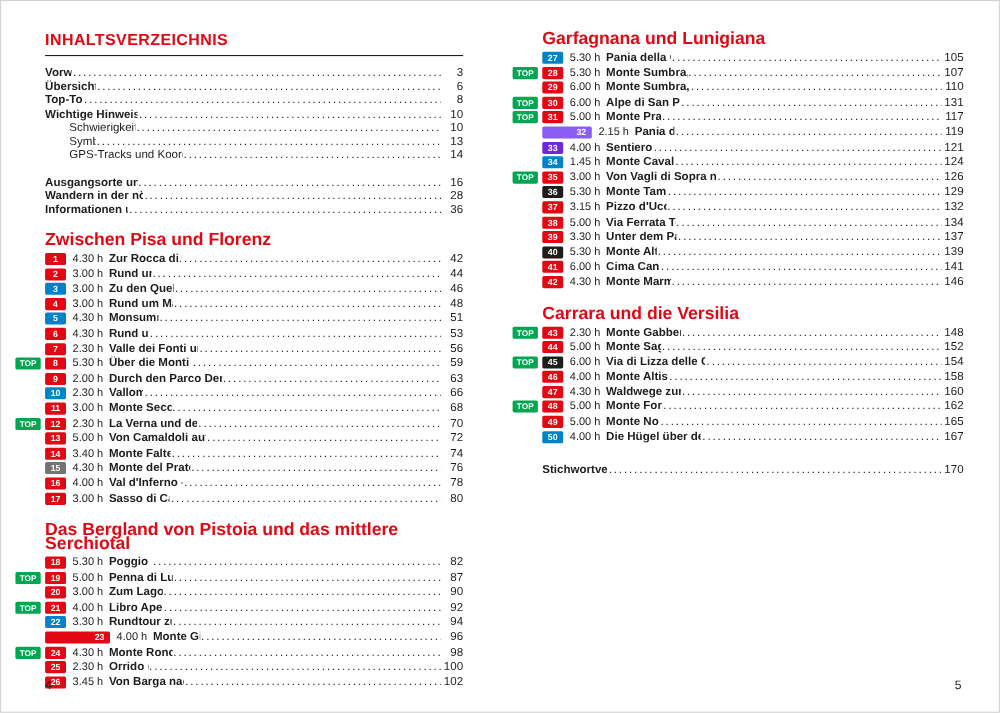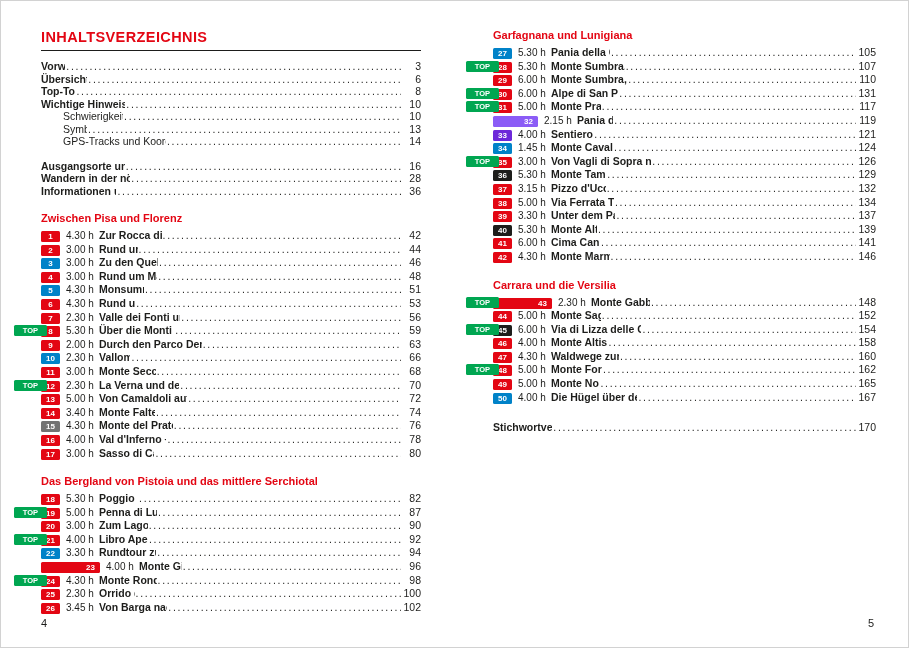--- a/index.html
+++ b/index.html
@@ -47,21 +47,21 @@
   .fm-row.indent { padding-left: 22px; }
   .fm-row.gap { margin-top: 12px; }
   .fm-label.bold { font-weight: bold; }
   .fm-label { flex: 0 1 auto; white-space: nowrap; overflow: hidden; }
 
   .index-row { margin-top: 17px; }
 
   .section-heading {
     color: var(--accent, #e30613);
     font-weight: bold;
-    font-size: 11px;
+    font-size: 16px;
     line-height: 13px;
     margin: 15px 0 4px 0;
   }
   [data-name="right-sections"] .section-heading:first-child { margin-top: 0; }
 
   .numbox {
     flex: 0 0 19px;
     display: inline-block;
     width: 19px;
     height: 11px;
@@ -71,21 +71,21 @@
     font-size: 8px;
     font-weight: bold;
     border-radius: 1.5px;
     margin-right: 6px;
     background: var(--accent, #e30613);
   }
   .top-badge {
     position: absolute;
     left: -27px;
     top: 1px;
-    width: 33px;
+    width: 23px;
     height: 11px;
     line-height: 11px;
     text-align: center;
     background: var(--green, #00a651);
     color: #fff;
     font-size: 7.5px;
     font-weight: bold;
     border-radius: 1.5px;
   }
   .time {
@@ -494,21 +494,21 @@
         <div class="tour-row" data-name="tour-row">
           <span class="numbox" data-name="tour-number-badge" style="background: rgb(227, 6, 19);">42</span>
           <span class="time" data-name="tour-duration">4.30 h</span>
           <span class="t-title" data-name="tour-title">Monte Marmagna, 1852 m</span>
           <span class="dots" data-name="dot-leader"></span>
           <span class="pagenum" data-name="tour-page-number">146</span>
         </div>
         <div class="section-heading" data-name="section-heading">Carrara und die Versilia</div>
         <div class="tour-row" data-name="tour-row">
           <span class="top-badge" data-name="top-badge">TOP</span>
-          <span class="numbox" data-name="tour-number-badge" style="background: rgb(227, 6, 19); padding-left: 40px;">43</span>
+          <span class="numbox" data-name="tour-number-badge" style="background: rgb(227, 6, 19);">43</span>
           <span class="time" data-name="tour-duration">2.30 h</span>
           <span class="t-title" data-name="tour-title">Monte Gabberi von Farnocchia</span>
           <span class="dots" data-name="dot-leader"></span>
           <span class="pagenum" data-name="tour-page-number">148</span>
         </div>
         <div class="tour-row" data-name="tour-row">
           <span class="numbox" data-name="tour-number-badge" style="background: rgb(227, 6, 19);">44</span>
           <span class="time" data-name="tour-duration">5.00 h</span>
           <span class="t-title" data-name="tour-title">Monte Sagro, 1748 m</span>
           <span class="dots" data-name="dot-leader"></span>

